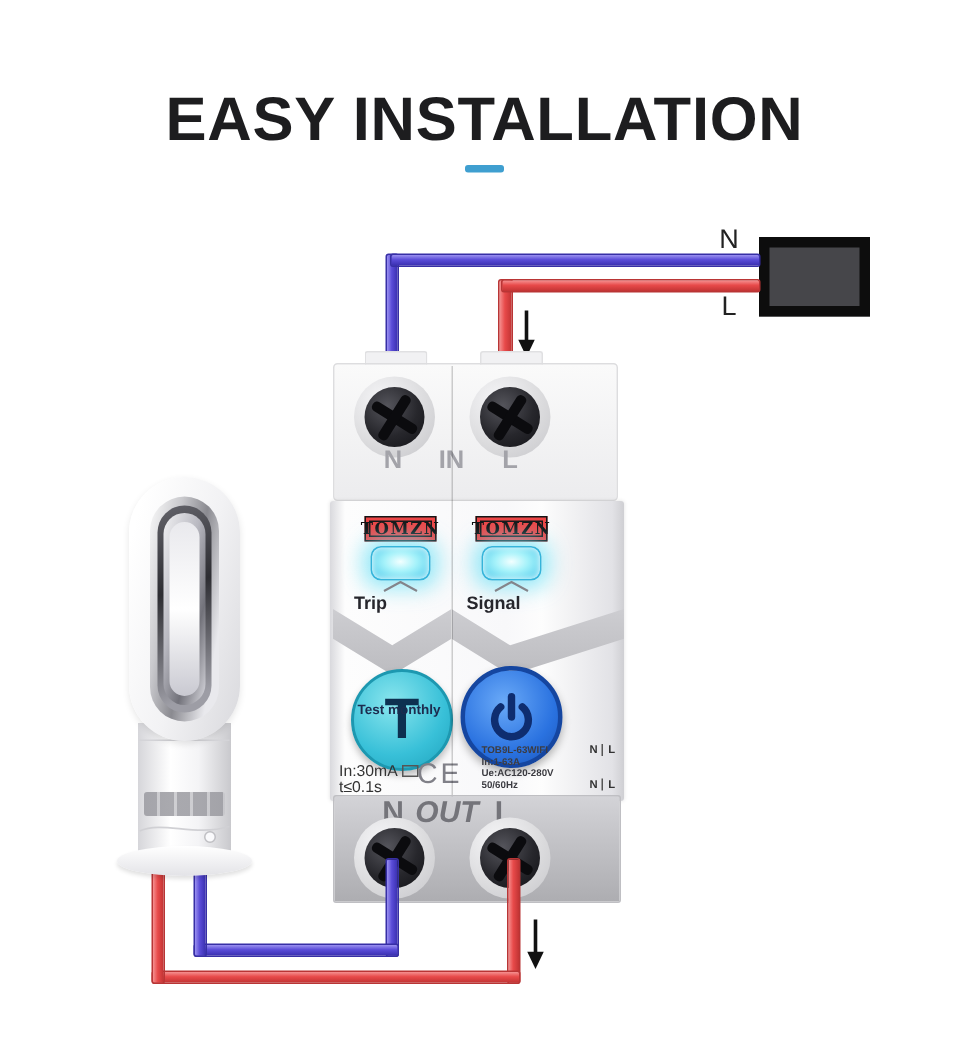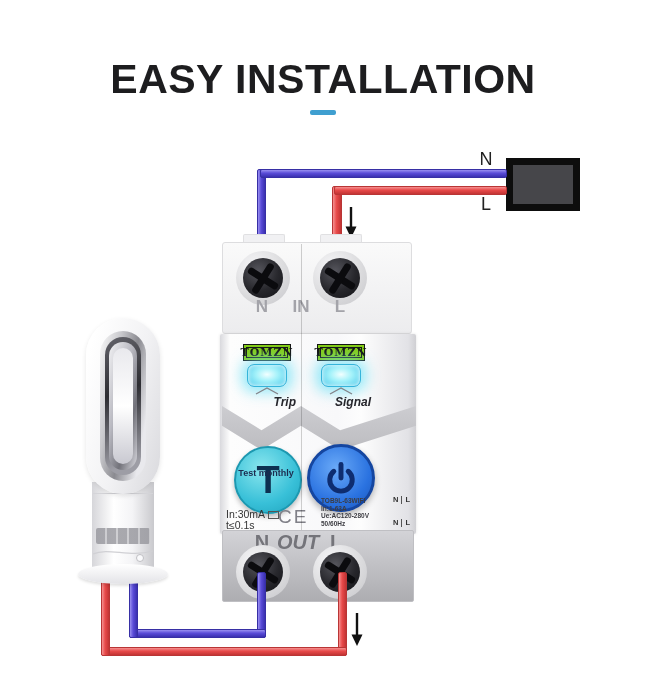--- a/index.html
+++ b/index.html
@@ -39,29 +39,29 @@
   .io-label{font-weight:bold;color:#a3a3a9;font-size:17px;width:44px;text-align:center;}
   .out-label{font-weight:bold;color:#74747a;font-size:20px;width:60px;text-align:center;}
 
   
   .terminal{width:54px;height:54px;border-radius:50%;background:radial-gradient(circle at 35% 30%,#f6f6f8,#dcdcde 55%,#c6c6ca);display:flex;align-items:center;justify-content:center;}
   .screw{width:40px;height:40px;border-radius:50%;background:radial-gradient(circle at 38% 32%,#55555c,#27272c 55%,#121216);position:relative;overflow:hidden;}
   .screw i{position:absolute;left:50%;top:50%;width:34px;height:7px;margin:-3.5px 0 0 -17px;background:#0b0b0e;border-radius:3px;display:block;}
   .screw i.a{transform:rotate(32deg);} .screw i.b{transform:rotate(-58deg);}
 
   
-  .brand{height:15px;border:1px solid #151515;outline:1px solid #151515;outline-offset:-4px;background:#84cc16;
+  .brand{height:15px;border:1px solid #151515;outline:1px solid #151515;outline-offset:-4px;background:#ef4444;
     display:flex;align-items:center;justify-content:center;font-family:"DejaVu Serif",serif;font-weight:bold;
     font-size:11px;letter-spacing:1px;color:#111;width:46px;}
 
   
   .led{width:38px;height:21px;border-radius:7px;border:1px solid #35b4da;
     background:radial-gradient(ellipse at 50% 45%,#f2ffff 0%,#a5f2fa 40%,#46c6ea 100%);
     box-shadow:0 0 14px 5px rgba(110,225,245,.75),inset 0 0 4px #fff;}
-  .ind-label{font-size:12px;font-weight:bold;color:#26262c;width:60px;text-align:right;font-style:italic;}
+  .ind-label{font-size:12px;font-weight:bold;color:#26262c;width:60px;text-align:left;}
 
   
   .stripe{height:44px;background:linear-gradient(180deg,#cdcdd1,#bcbcc0);}
   .stripe.left{clip-path:polygon(0 0,50% 55%,100% 0,100% 45%,50% 100%,0 45%);}
   .stripe.right{clip-path:polygon(0 0,34% 55%,100% 0,100% 45%,34% 100%,0 45%);}
 
   
   .btn-test{width:64px;height:64px;border-radius:50%;border:2px solid #1d98b0;
     background:radial-gradient(circle at 40% 32%,#8ae6ee,#38c0d8 60%,#1fa2bc);
     display:flex;align-items:center;justify-content:center;

